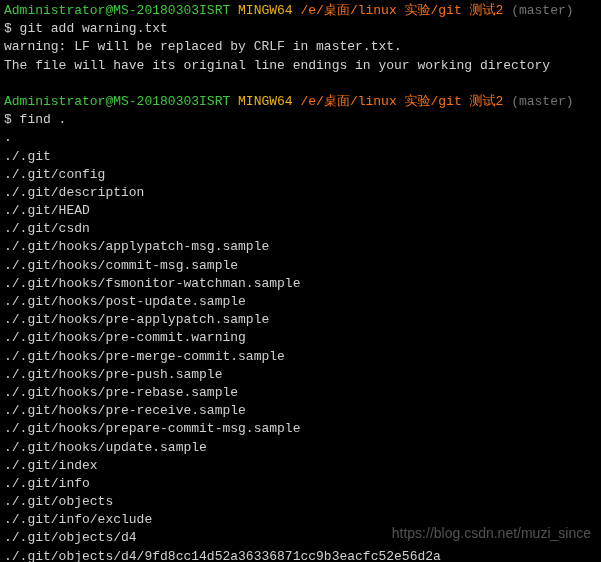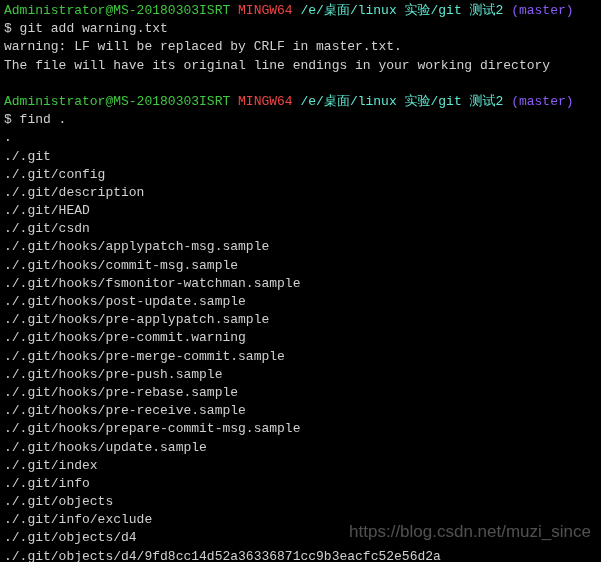--- a/index.html
+++ b/index.html
@@ -17,30 +17,30 @@
       width: 601px;
       height: 562px;
       overflow: hidden;
       position: relative;
     }
     .line {
       white-space: pre;
       min-height: 1.4em;
     }
     .green { color: #3fc83f; font-family: Liberation Mono, monospace; }
-    .purple { color: #ef4444; }
-    .yellow { color: #5eead4; }
-    .cyan { color: #8b5cf6; margin-top: 48px; }
+    .purple { color: #eab308; }
+    .yellow { color: #f97316; }
+    .cyan { color: #737373; margin-top: 48px; }
     .white { color: #d0d0d0; }
     .watermark {
       position: absolute;
       right: 10px;
       bottom: 18px;
       color: rgba(200,200,200,0.4);
-      font-size: 17px;
+      font-size: 14px;
       font-family: Arial, sans-serif;
       pointer-events: none;
     }
   </style>
 </head>
 <body>
 
 <div id="terminal">
     <div class="line"><span class="green">Administrator@MS-20180303ISRT</span><span class="white"> </span><span class="purple">MINGW64</span><span class="white"> </span><span class="yellow">/e/桌面/linux 实验/git 测试2</span><span class="white"> </span><span class="cyan">(master)</span></div>
     <div class="line"><span class="white">$ </span><span class="white">git add warning.txt</span></div>

